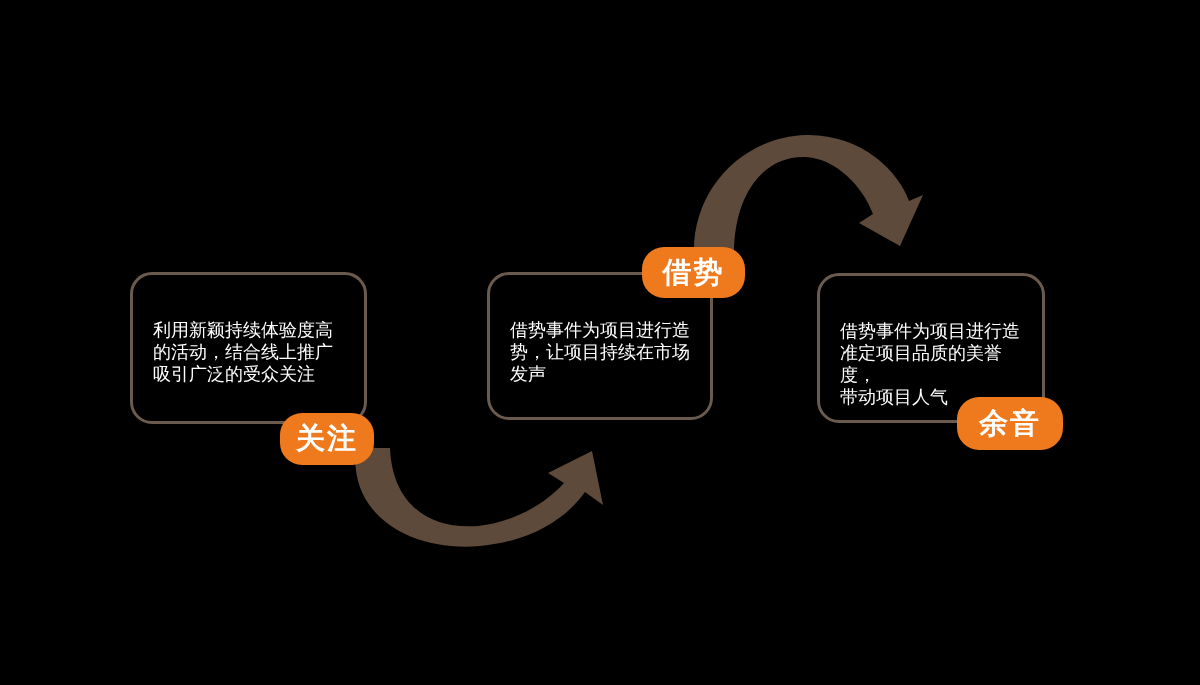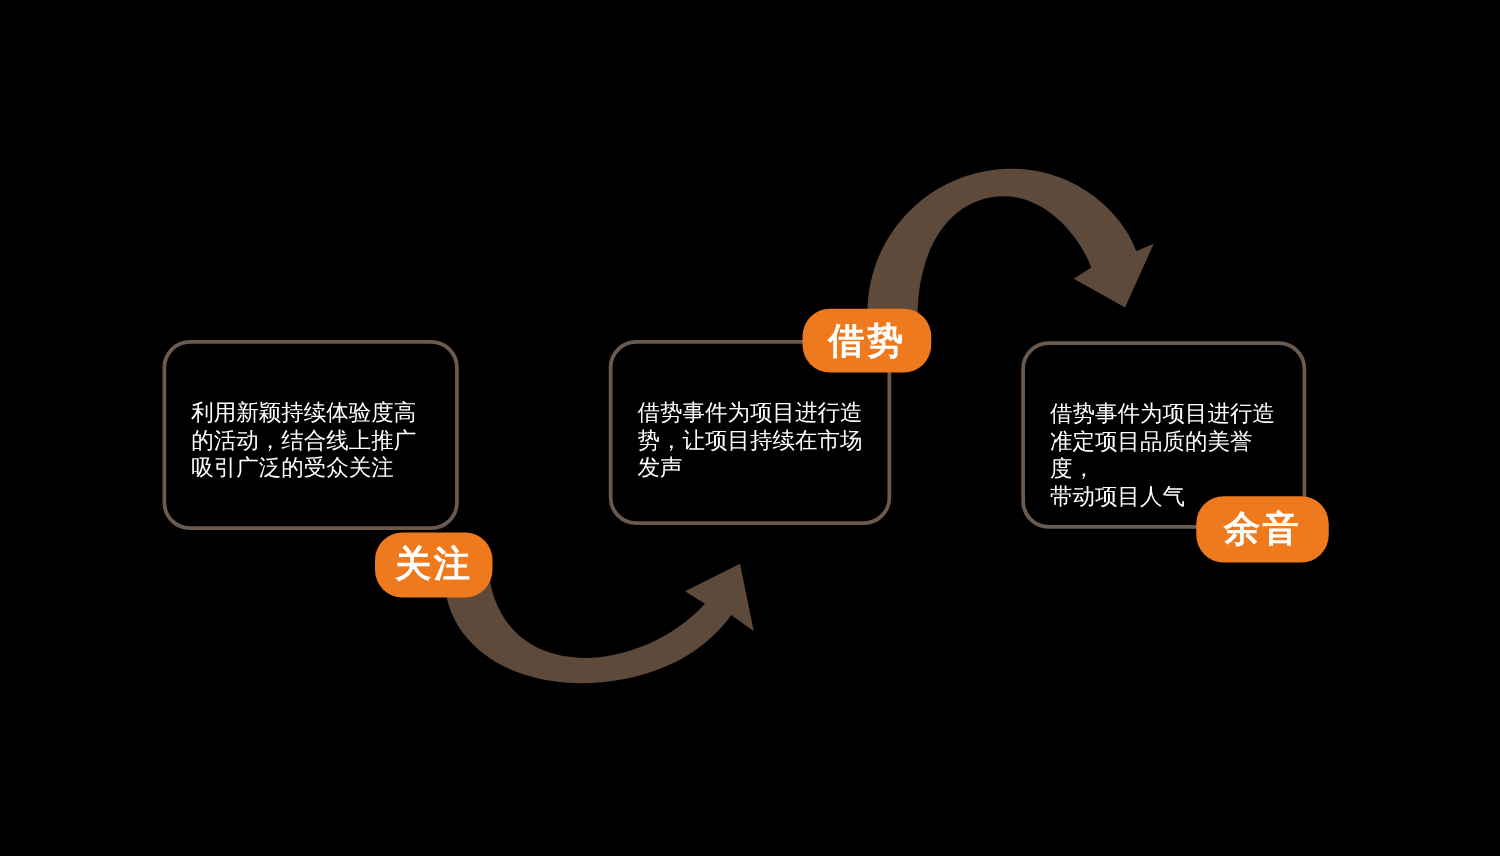--- a/index.html
+++ b/index.html
@@ -66,21 +66,21 @@
     align-items: center;
     justify-content: center;
     background: var(--accent, #ef7a1e);
     color: var(--text, #fff);
     font-size: 29px;
     font-weight: 700;
     letter-spacing: 2px;
     border-radius: 22px;
     z-index: 3;
   }
-  .badge1 { left: 280px; top: 426px; width: 94px;  height: 52px; margin-left: 20px; }
+  .badge1 { left: 280px; top: 413px; width: 94px;  height: 52px; }
   .badge2 { left: 642px; top: 247px; width: 103px; height: 51px; }
   .badge3 { left: 957px; top: 397px; width: 106px; height: 53px; }
 </style>
 </head>
 <body>
 
 <div class="slide">
 
 
   <svg class="arrows" viewBox="0 0 1200 685" aria-hidden="true">

